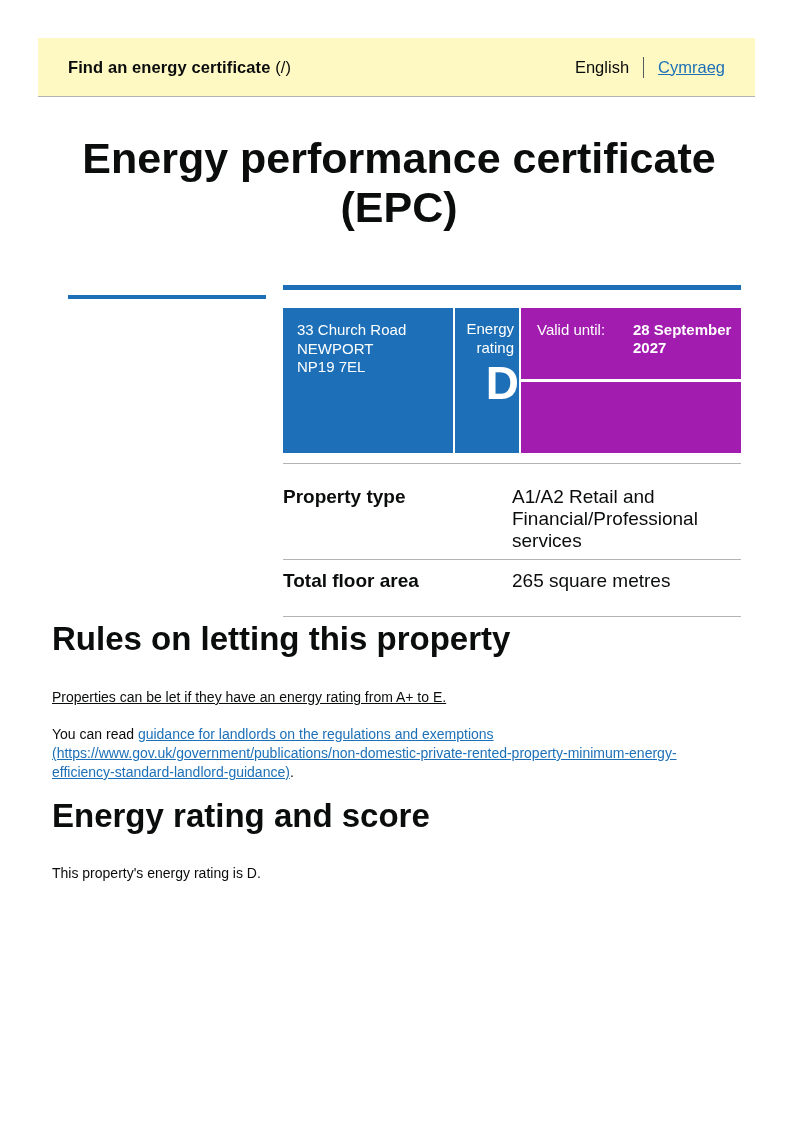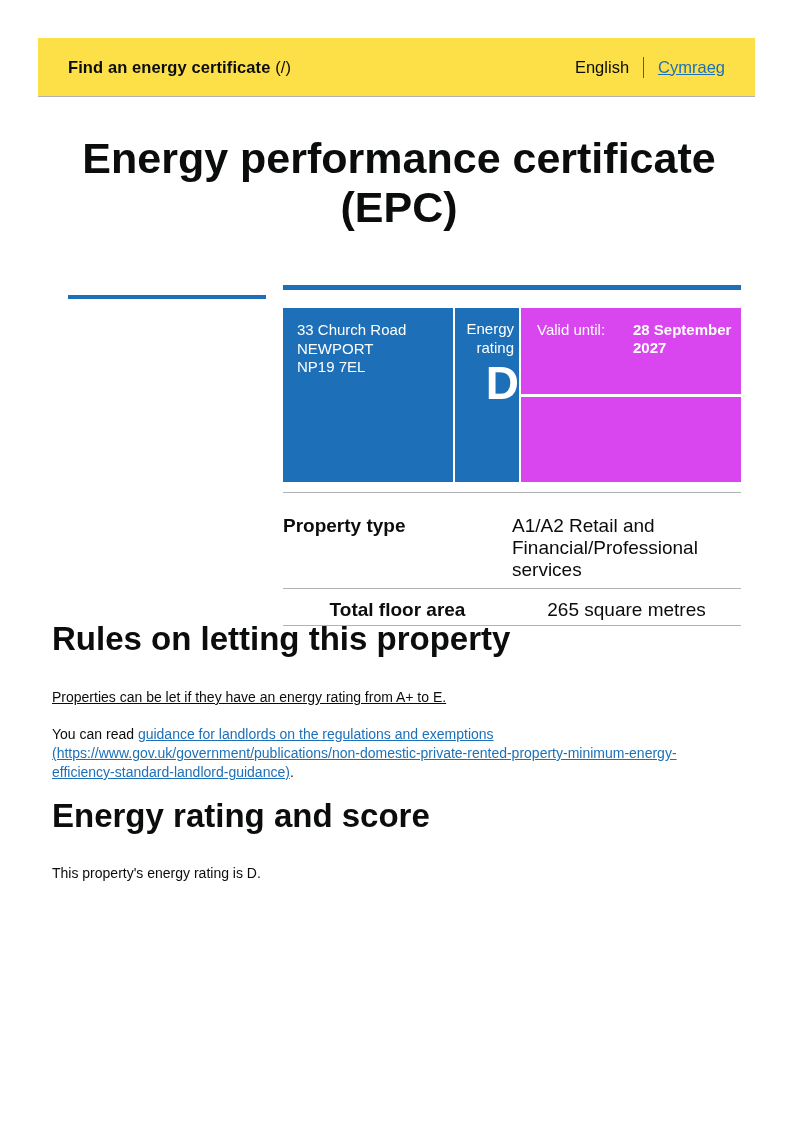--- a/index.html
+++ b/index.html
@@ -15,21 +15,21 @@
     height: 1122px;
     background: #ffffff;
     overflow: hidden;
   }
 
   
   .header-band {
     position: absolute;
     left: 38px; top: 38px;
     width: 717px; height: 59px;
-    background: #fde047;
+    background: #fef9c3;
     border-bottom: 1px solid #b1b4b6;
     display: flex;
     align-items: center;
     justify-content: space-between;
     padding: 0 30px;
   }
   .service-link {
     font-size: 16.5px;
     font-weight: bold;
     color: #0b0c0c;
@@ -79,21 +79,21 @@
     width: 458px;
   }
   .cert-top-rule {
     height: 5px;
     background: #1d70b8;
     margin-bottom: 18px;
   }
   .epc-box {
     display: flex;
     gap: 2px;
-    height: 174px;
+    height: 145px;
   }
   .epc-cell { background: #1d70b8; color: #ffffff; }
   .cell-address {
     width: 170px;
     padding: 13px 14px;
     font-size: 15px;
     line-height: 18.5px;
     white-space: pre-line;
   }
   .cell-rating {
@@ -112,21 +112,21 @@
     margin-top: 3px;
   }
   .cell-right {
     flex: 1;
     display: flex;
     flex-direction: column;
     gap: 3px;
     background: #ffffff;
   }
   .right-row {
-    background: #d946ef;
+    background: #a21caf;
     color: #ffffff;
     flex: 1;
     display: flex;
     padding: 13px 8px 0 16px;
   }
   .row-label {
     width: 96px;
     flex: none;
     font-size: 15px;
     line-height: 18px;
@@ -135,21 +135,21 @@
     flex: 1;
     font-size: 15px;
     line-height: 18px;
     font-weight: bold;
   }
 
   
   .details-list { margin-top: 10px; font-size: 19px; line-height: 22px; }
   .details-row { display: flex; border-top: 1px solid #b1b4b6; }
   .details-row.row-1 { padding: 22px 0 7px; }
-  .details-row.row-2 { padding: 10px 0 4px; border-bottom: 1px solid #b1b4b6; text-align: center; }
+  .details-row.row-2 { padding: 10px 0 24px; border-bottom: 1px solid #b1b4b6; }
   .details-label { width: 229px; flex: none; font-weight: bold; }
   .details-value { flex: 1; }
 
   
   .section-heading {
     position: absolute;
     left: 52px;
     font-size: 33px;
     line-height: 38px;
     font-weight: bold;

